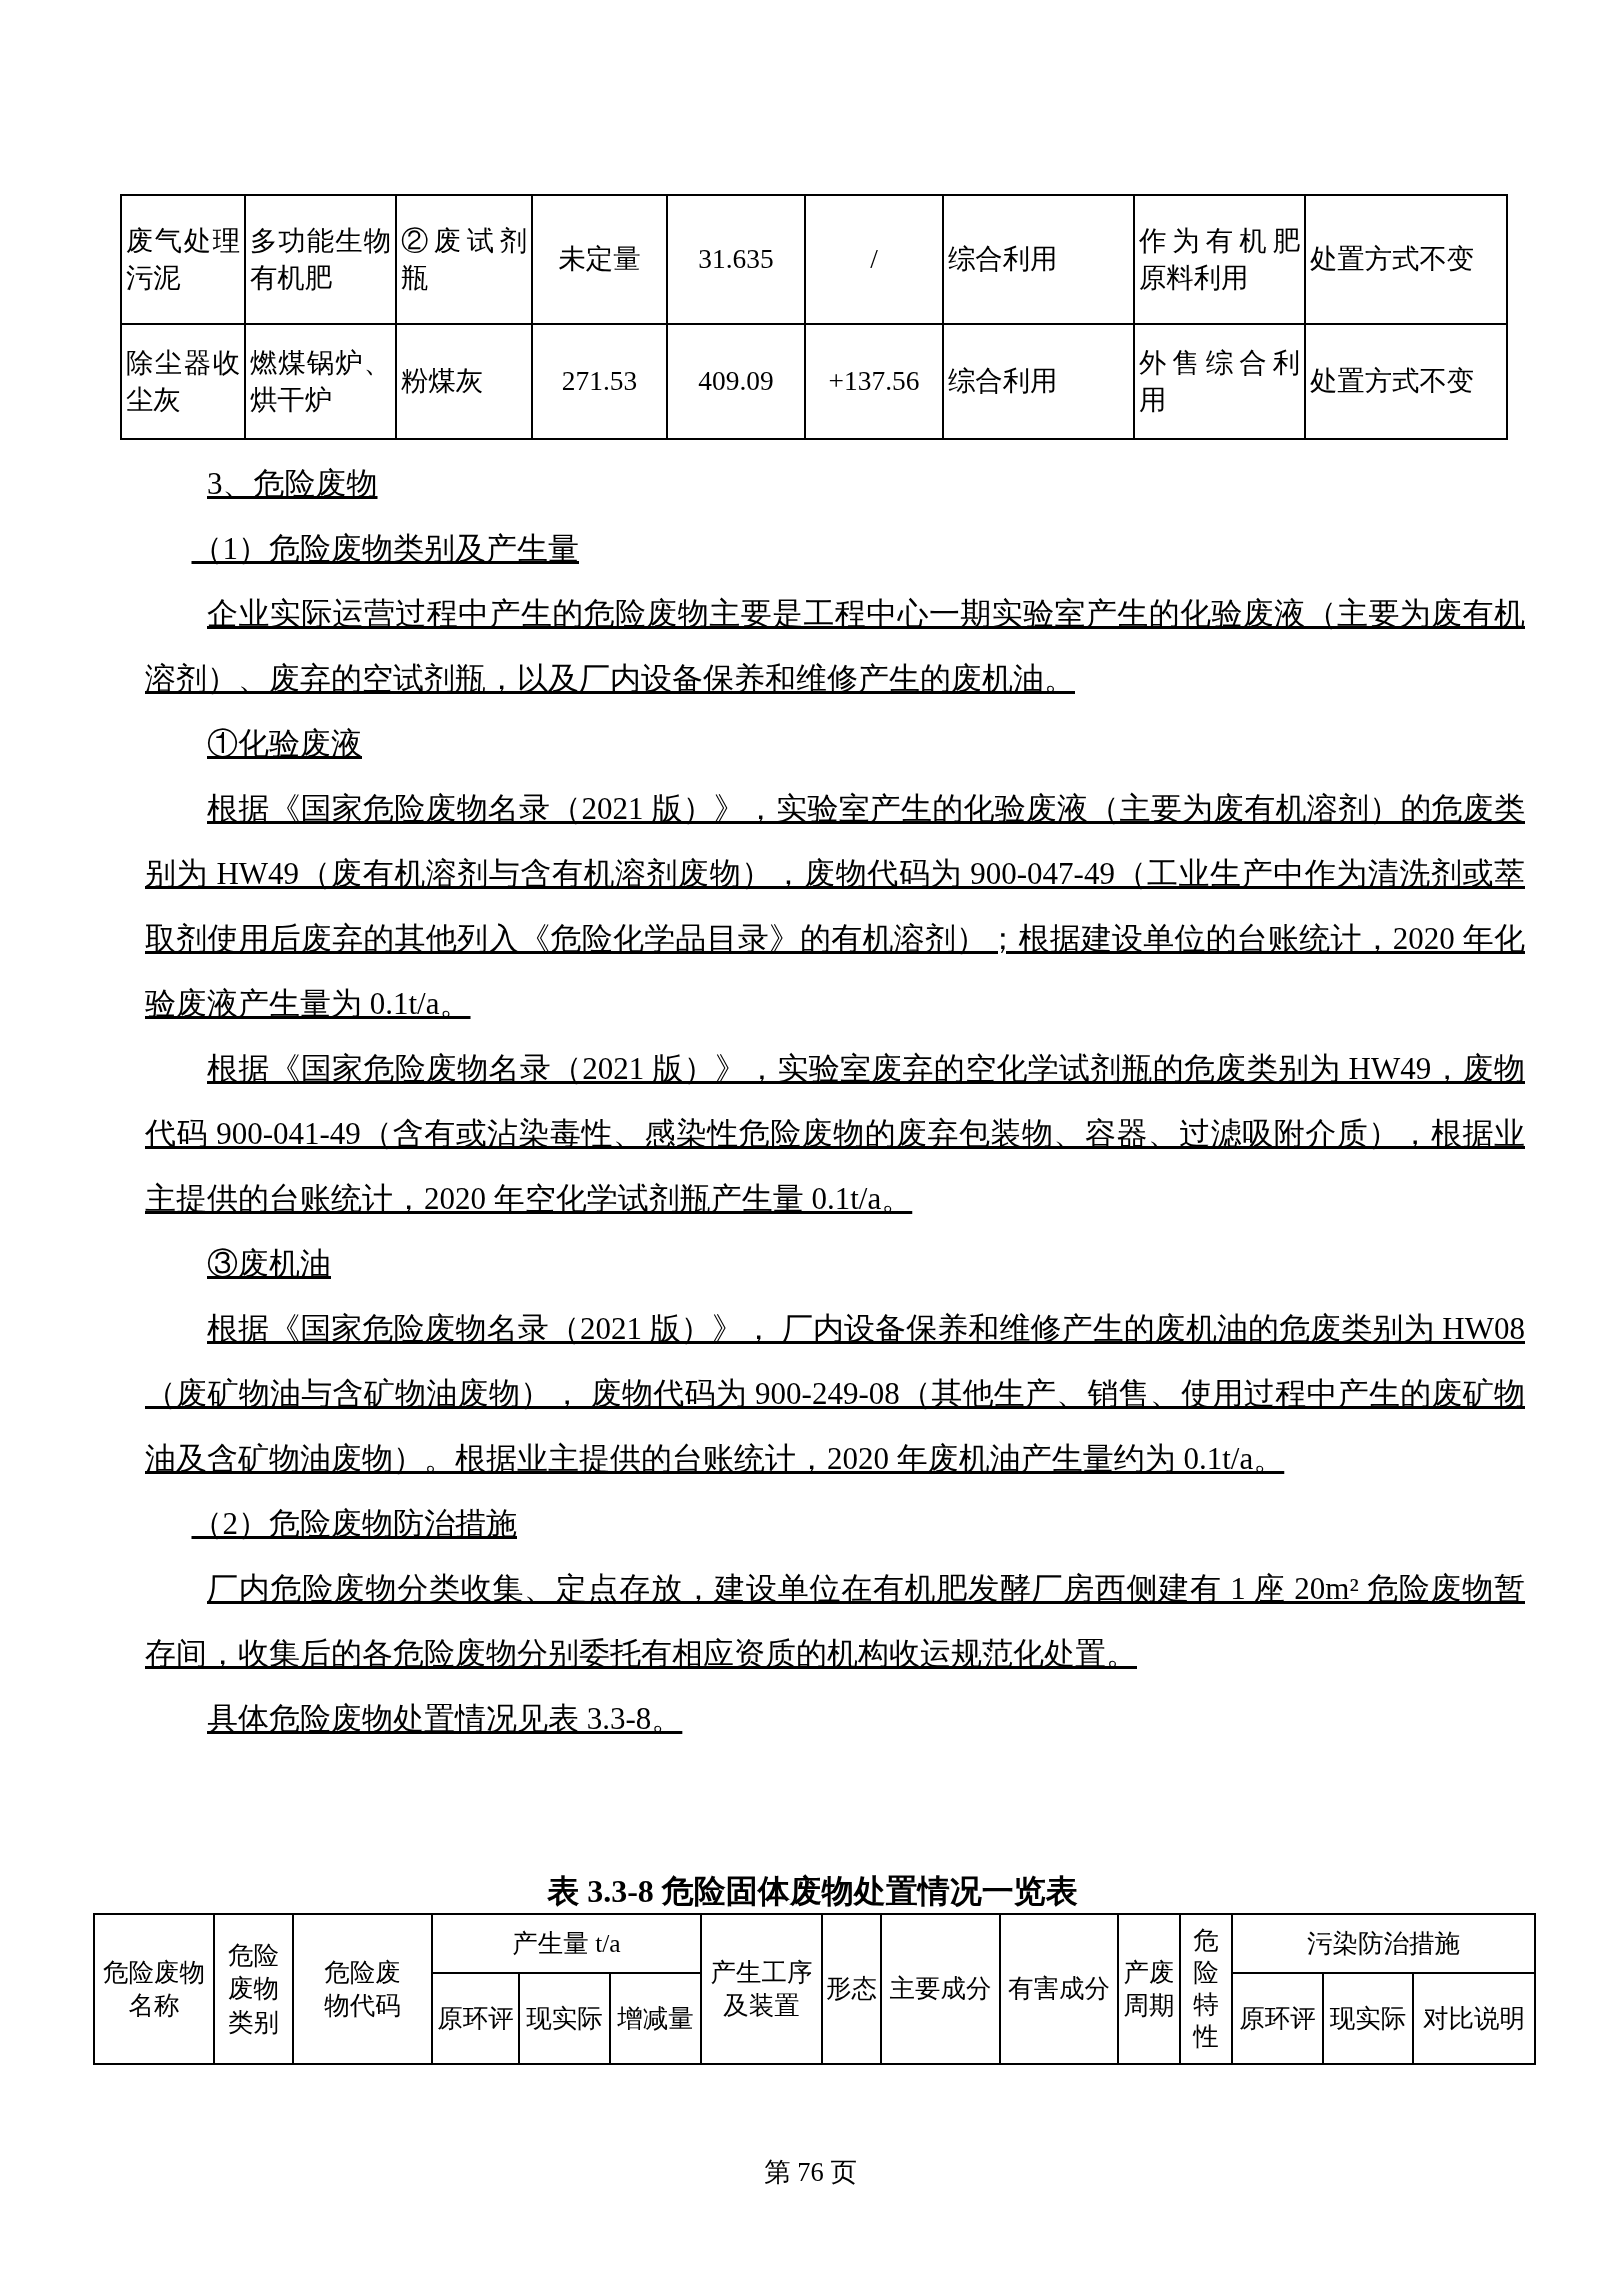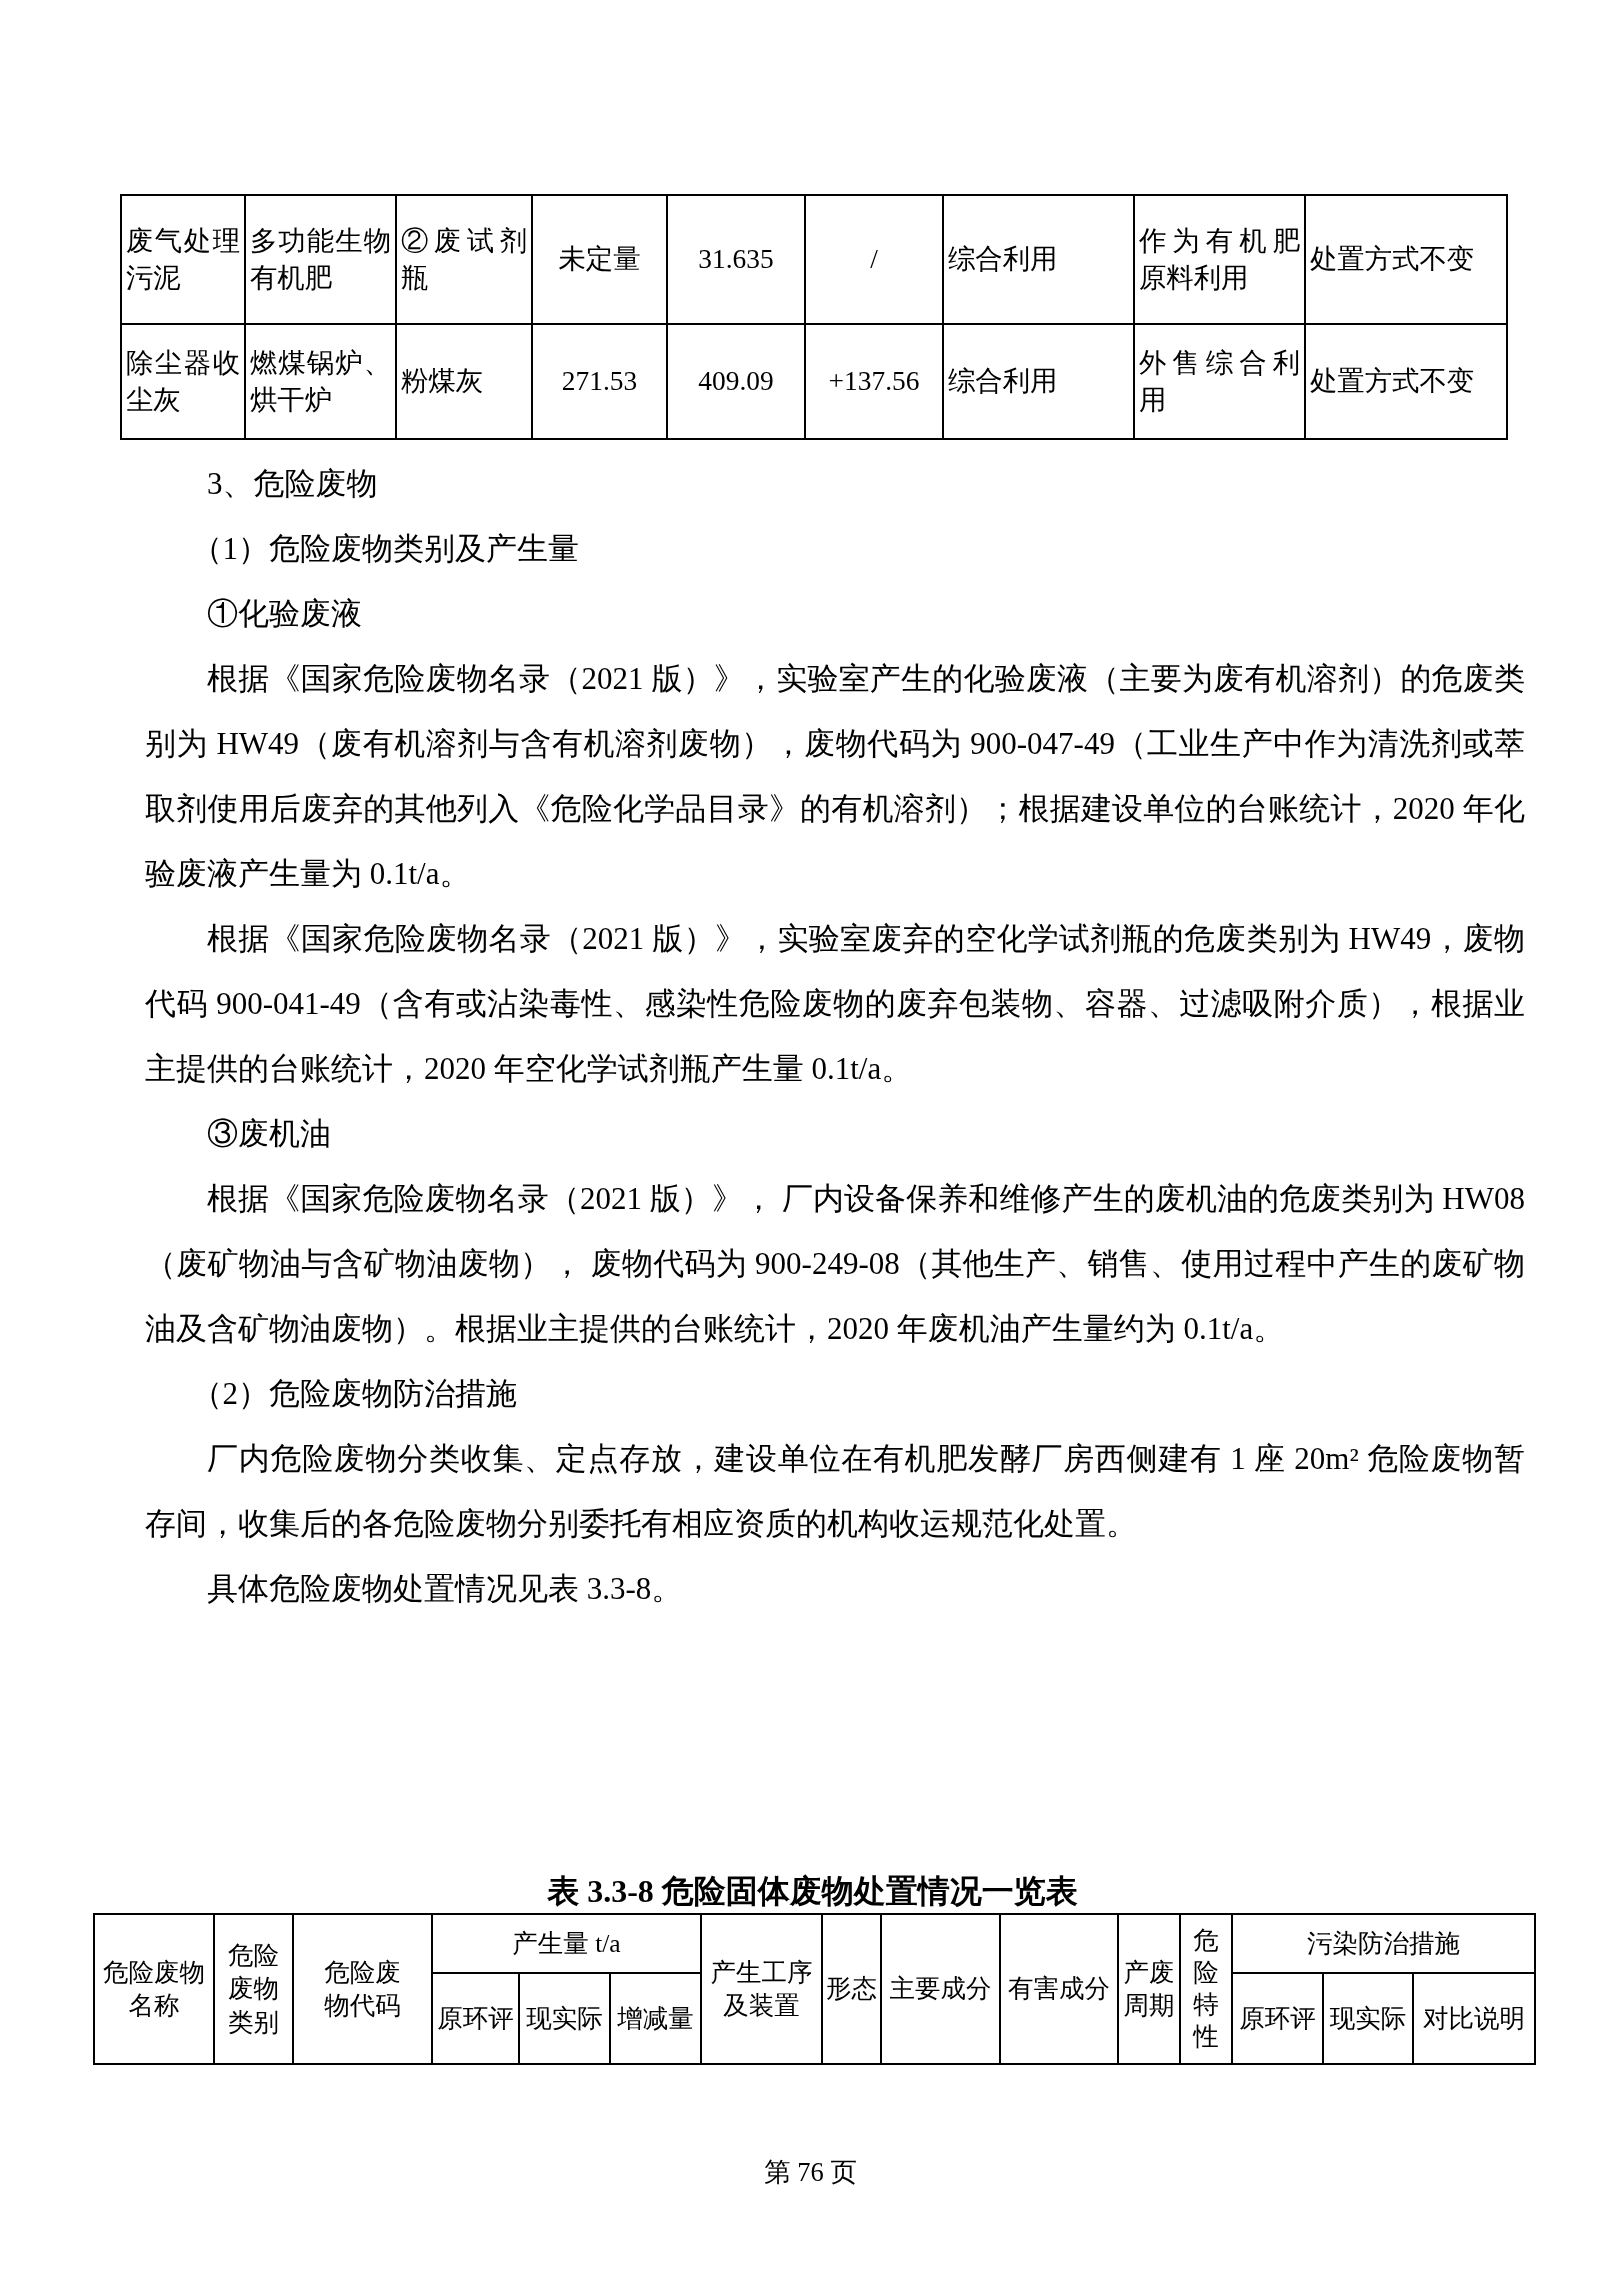--- a/index.html
+++ b/index.html
@@ -30,21 +30,21 @@
   table.t1 tr.r1 td { height:129px; }
   table.t1 tr.r2 td { height:115px; }
   table.t1 td.num { text-align:center; padding:3.9px 2px; }
 
   
   .bodytext {
     position:absolute; left:145px; top:451px; width:1380px;
     font-size:31px; line-height:65px;
     text-align:justify;
   }
-  .bodytext p { text-indent:2em; }
+  .bodytext p { text-indent:2em;text-decoration:underline; }
   .bodytext p.sub { text-indent:1.5em; }
 
   
   .tbl-title {
     position:absolute; left:2px; top:1870px; width:100%;
     text-align:center;
     font-family:Liberation Serif, serif;
     font-weight:bold; font-size:32px; line-height:43px;
   }
 
@@ -110,20 +110,21 @@
       <td>综合利用</td>
       <td>外售综合利用</td>
       <td>处置方式不变</td>
     </tr>
   </tbody>
     </table>
 
   <div class="bodytext">
     <p>3、危险废物</p>
     <p class="sub">（1）危险废物类别及产生量</p>
+    <p>企业实际运营过程中产生的危险废物主要是工程中心一期实验室产生的化验废液（主要为废有机溶剂）、废弃的空试剂瓶，以及厂内设备保养和维修产生的废机油。</p>
     <p>①化验废液</p>
     <p>根据《国家危险废物名录（2021 版）》，实验室产生的化验废液（主要为废有机溶剂）的危废类别为 HW49（废有机溶剂与含有机溶剂废物），废物代码为 900-047-49（工业生产中作为清洗剂或萃取剂使用后废弃的其他列入《危险化学品目录》的有机溶剂）；根据建设单位的台账统计，2020 年化验废液产生量为 0.1t/a。</p>
     <p>根据《国家危险废物名录（2021 版）》，实验室废弃的空化学试剂瓶的危废类别为 HW49，废物代码 900-041-49（含有或沾染毒性、感染性危险废物的废弃包装物、容器、过滤吸附介质），根据业主提供的台账统计，2020 年空化学试剂瓶产生量 0.1t/a。</p>
     <p>③废机油</p>
     <p>根据《国家危险废物名录（2021 版）》， 厂内设备保养和维修产生的废机油的危废类别为 HW08（废矿物油与含矿物油废物）， 废物代码为 900-249-08（其他生产、销售、使用过程中产生的废矿物油及含矿物油废物）。根据业主提供的台账统计，2020 年废机油产生量约为 0.1t/a。</p>
     <p class="sub">（2）危险废物防治措施</p>
     <p>厂内危险废物分类收集、定点存放，建设单位在有机肥发酵厂房西侧建有 1 座 20m² 危险废物暂存间，收集后的各危险废物分别委托有相应资质的机构收运规范化处置。</p>
     <p>具体危险废物处置情况见表 3.3-8。</p>
   </div>
 

